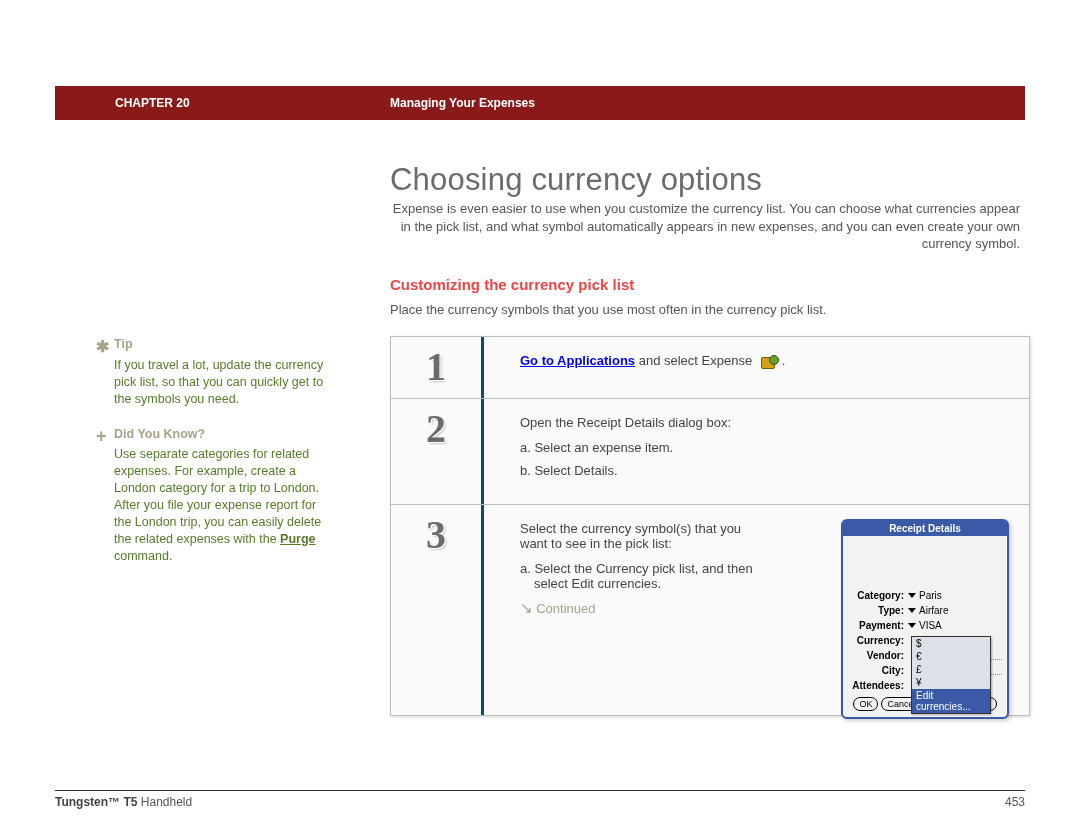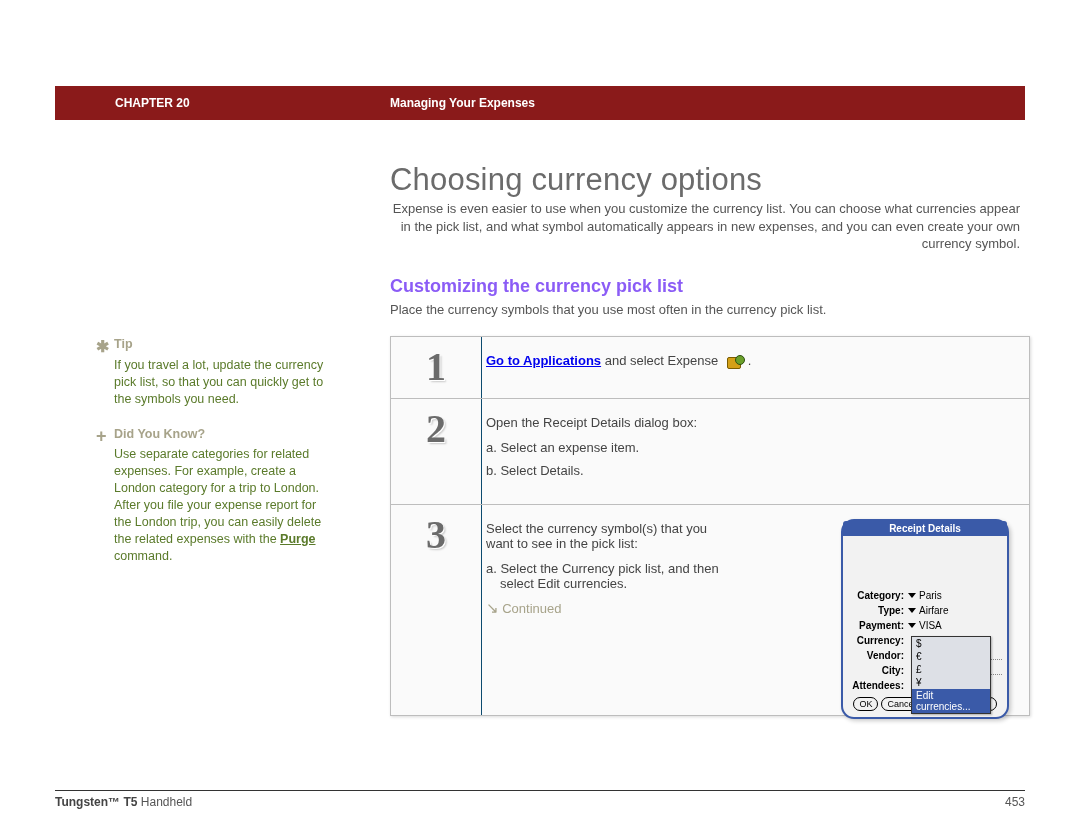--- a/index.html
+++ b/index.html
@@ -40,23 +40,23 @@
     left: 390px; top: 200px;
     width: 630px;
     font-size: 13px;
     line-height: 1.35;
     color: #555;
     text-align: right;
   }
   .subhead {
     position: absolute;
     left: 390px; top: 276px;
-    font-size: 18px;
+    font-size: 15px;
     font-weight: bold;
-    color: #8b5cf6;
+    color: #ef4444;
   }
   .subhead-desc {
     position: absolute;
     left: 390px; top: 302px;
     width: 630px;
     font-size: 13px;
     color: #555;
   }
   
   .sidebar {
@@ -87,22 +87,22 @@
     text-align: center;
     font-size: 40px;
     font-weight: bold;
     color: #6b6b6b;
     font-family: Georgia, "Times New Roman", serif;
     padding-top: 6px;
     text-shadow: 1px 1px 0 #fff, 2px 2px 2px rgba(0,0,0,0.2);
   }
   .step-body {
     flex: 1;
-    border-left: 1px solid #0c4a6e;
-    padding: 16px 18px 18px 4px;
+    border-left: 3px solid #0c4a6e;
+    padding: 16px 18px 18px 36px;
     font-size: 13px;
     color: #444;
     position: relative;
   }
   .step-body p { margin-bottom: 10px; }
   .step-body .sub { padding-left: 14px; text-indent: -14px; margin-bottom: 8px; }
   .gotolink { font-weight: bold; text-decoration: underline; }
   .expense-icon {
     display:inline-block; width:20px; height:16px;
     vertical-align: middle; position: relative; margin:0 3px;
@@ -116,21 +116,21 @@
     background:#6aa02a; border:1px solid #2e5011; border-radius:50%;
   }
   .continued {
     color: #a7a38a; font-weight: normal; font-size: 13px;
   }
   .continued .arrow { font-size: 15px; }
   
   .receipt-box {
     position: absolute; right: 20px; top: 14px;
     width: 168px; border: 2px solid #3a5aa8;
-    background:#f2f2f2; border-radius:13px;
+    background:#f2f2f2; border-radius:6px;
     font-family: "Lucida Grande", Geneva, sans-serif;
     box-shadow: 2px 2px 4px rgba(0,0,0,0.2);
   }
   .rb-title {
     background:#3a5aa8; color:#fff; font-weight:bold;
     font-size:10px; text-align:center; padding:2px 0;
     border-radius:3px 3px 0 0;
   }
   .rb-body { padding:4px 5px 6px 5px; font-size:10px; color:#000; position:relative;margin-top:48px; }
   .rb-row { display:flex; align-items:center; height:15px; }

